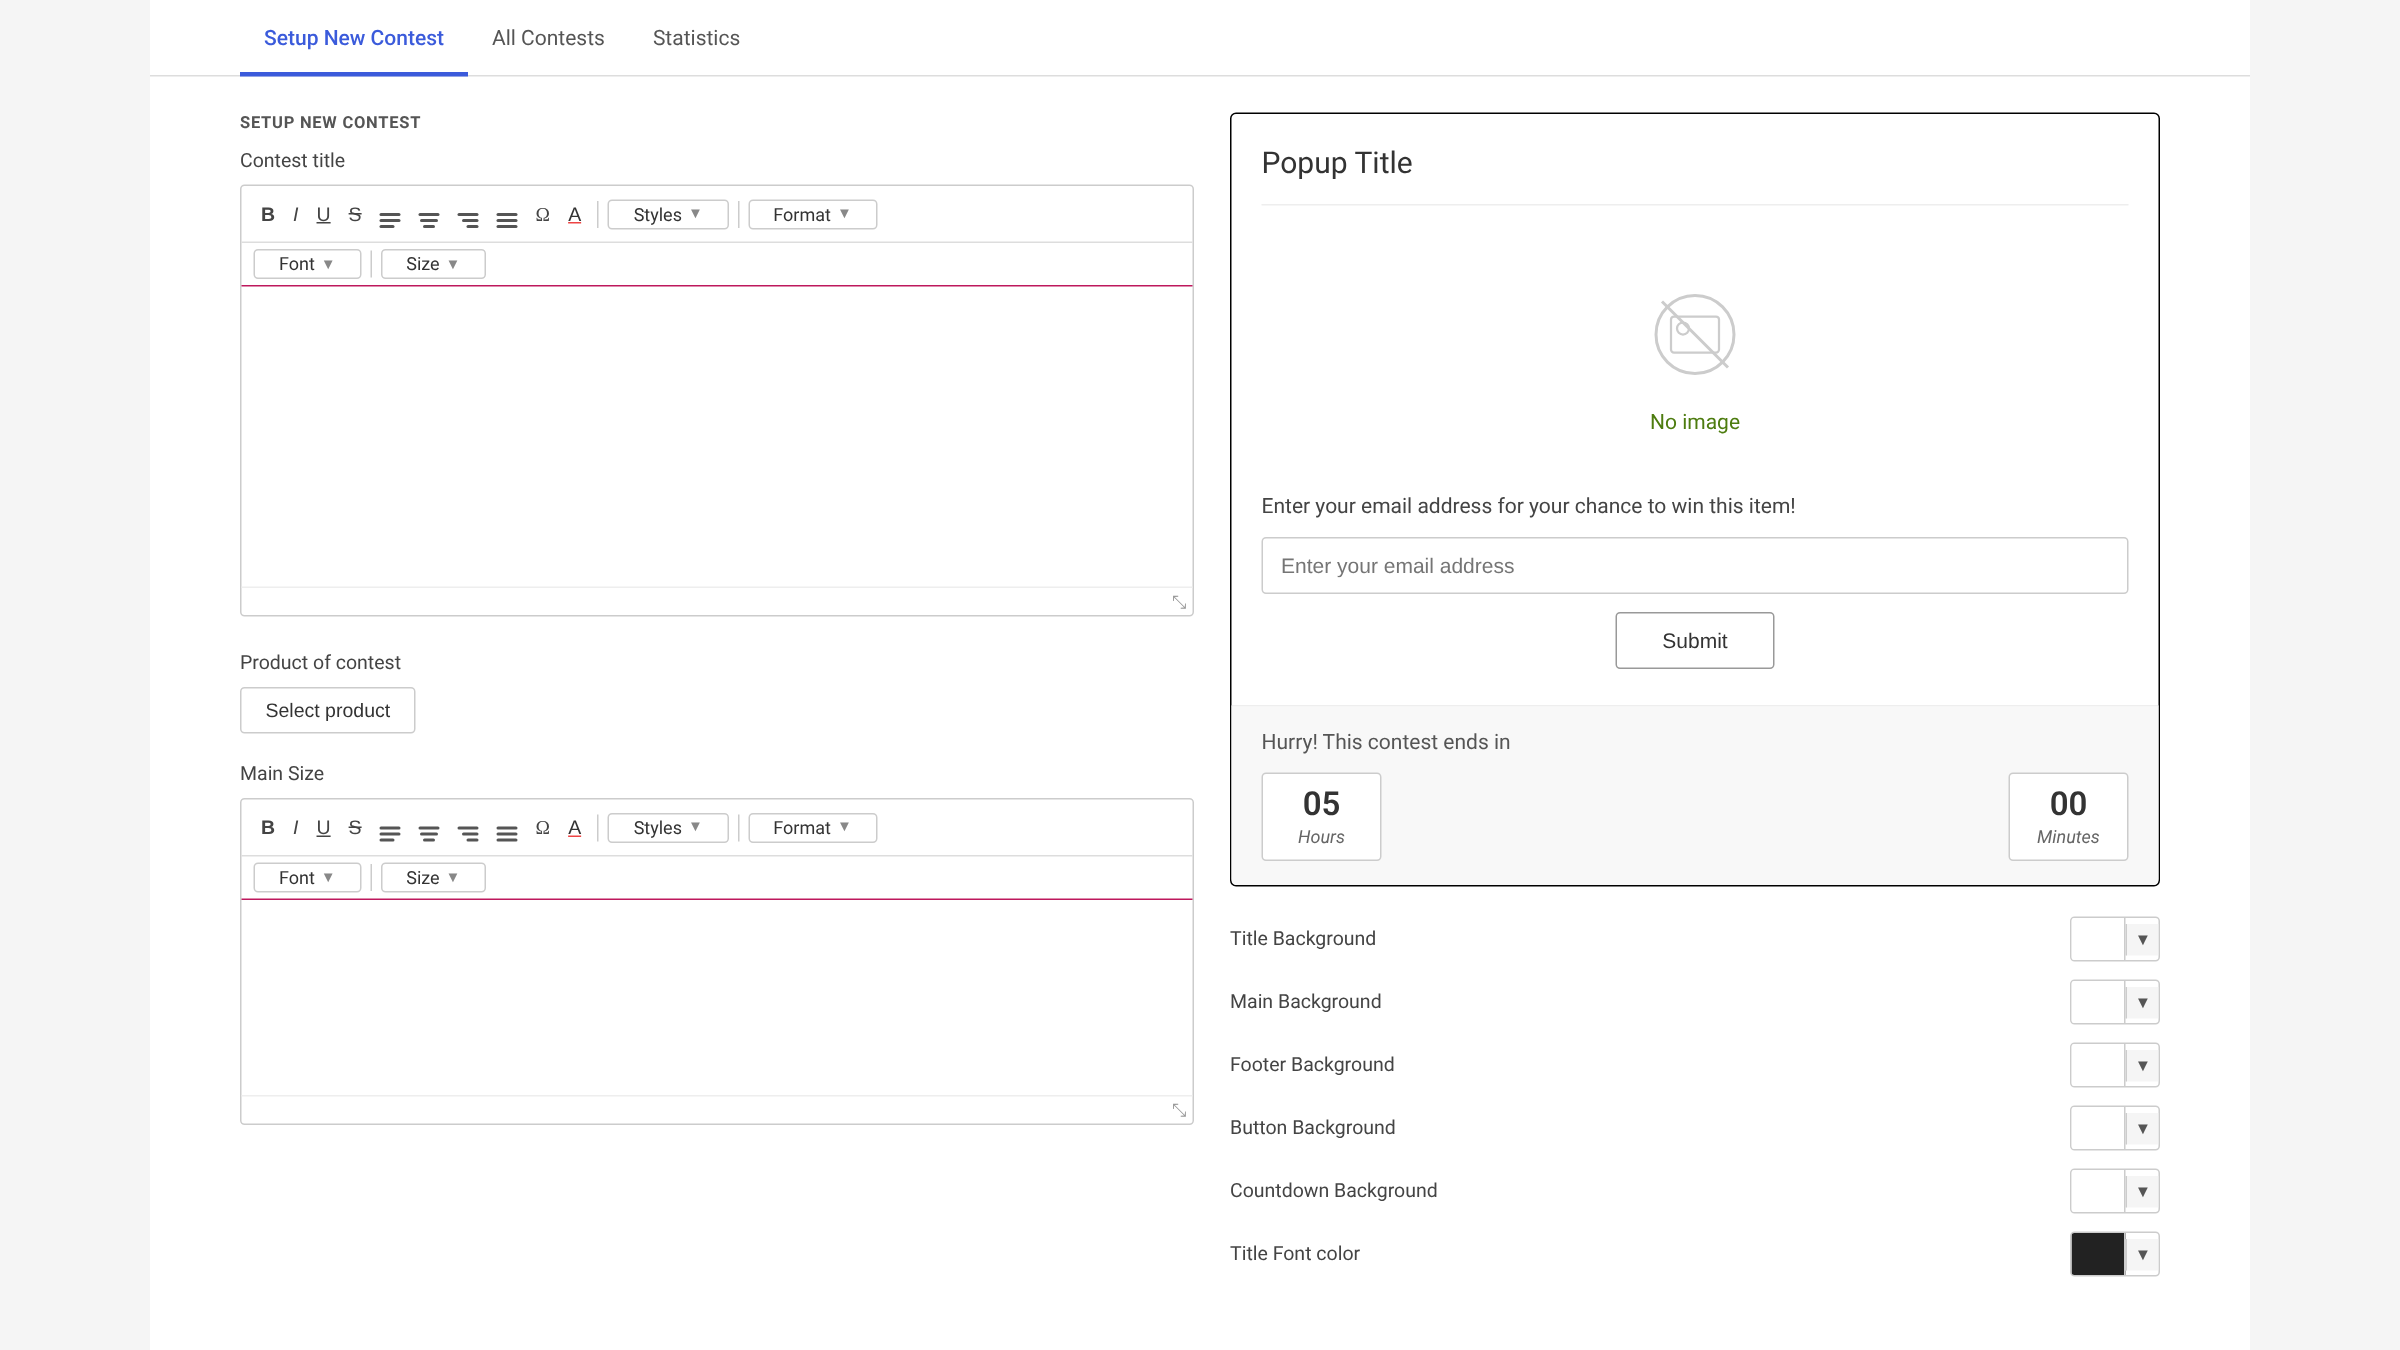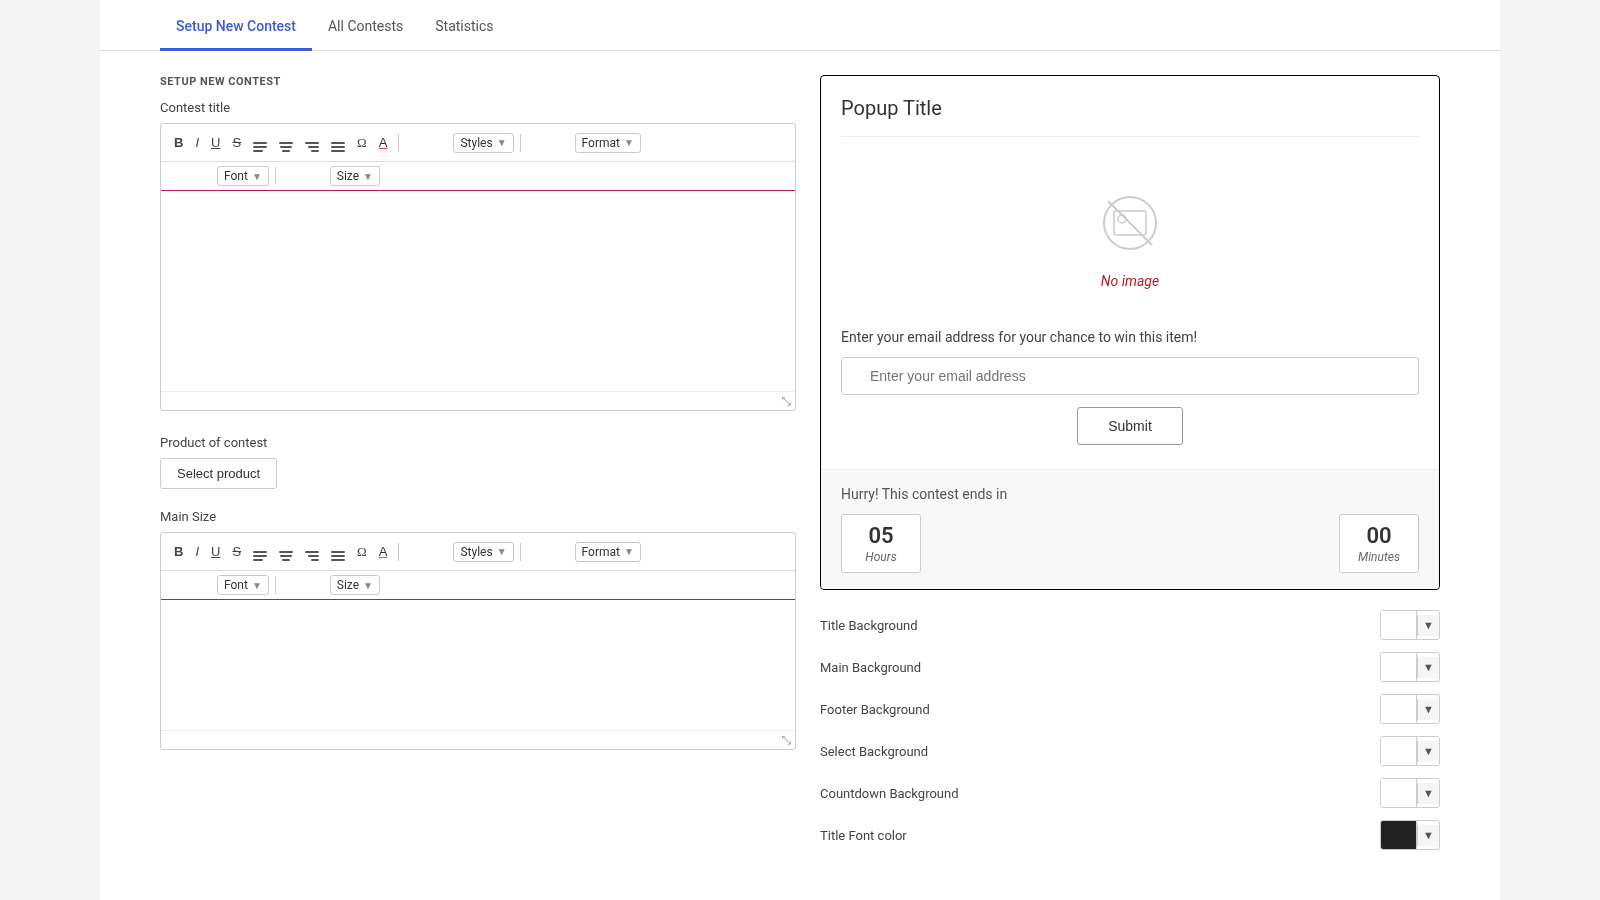--- a/index.html
+++ b/index.html
@@ -25,42 +25,42 @@
     
     .editor-container { border: 1px solid #ccc; border-radius: 3px; margin-bottom: 24px; background: #fff; }
     .editor-toolbar { display: flex; align-items: center; padding: 6px 8px; border-bottom: 1px solid #ddd; flex-wrap: wrap; gap: 2px; }
     .editor-toolbar-row2 { display: flex; align-items: center; padding: 4px 8px; border-bottom: 1px solid #be185d; gap: 2px; }
     .toolbar-btn { background: none; border: none; cursor: pointer; padding: 3px 5px; font-size: 13px; color: #444; border-radius: 2px; line-height: 1; }
     .toolbar-btn.bold { font-weight: 700; }
     .toolbar-btn.italic { font-style: italic; }
     .toolbar-btn.underline { text-decoration: underline; }
     .toolbar-btn.strike { text-decoration: line-through; }
     .toolbar-sep { width: 1px; height: 18px; background: #ccc; margin: 0 4px; }
-    .toolbar-dropdown { display: flex; align-items: center; border: 1px solid #ccc; border-radius: 3px; padding: 2px 6px; font-size: 12px; cursor: pointer; background: #fff; gap: 4px; margin-left: 48px; }
+    .toolbar-dropdown { display: flex; align-items: center; border: 1px solid #ccc; border-radius: 3px; padding: 2px 16px; font-size: 12px; cursor: pointer; background: #fff; gap: 4px; }
     .toolbar-dropdown .chevron { font-size: 10px; color: #888; }
 
     .editor-body { min-height: 200px; padding: 10px; font-size: 14px; outline: none; }
     .editor-resize-handle { display: flex; justify-content: flex-end; padding: 2px 4px; border-top: 1px solid #eee; }
     .resize-icon { color: #999; font-size: 12px; }
 
     
     .select-product-btn { border: 1px solid #ccc; background: #fff; padding: 7px 16px; border-radius: 3px; cursor: pointer; font-size: 13px; color: #333; margin-bottom: 20px; }
 
     
     .right-panel { flex: 1; max-width: 620px; }
     .preview-box { border: 1px solid #000000; border-radius: 4px; background: #fff; padding: 20px; }
 
     .popup-title { font-size: 20px; color: #333; margin-bottom: 16px; padding-bottom: 16px; border-bottom: 1px solid #eee; }
 
     .no-image-area { display: flex; flex-direction: column; align-items: center; justify-content: center; padding: 40px 0; color: #bbb; }
     .no-image-icon { font-size: 50px; color: #ccc; margin-bottom: 8px; }
-    .no-image-text { font-size: 14px; color: #b91c1c; font-style: italic; }
+    .no-image-text { font-size: 14px; color: #4d7c0f; }
 
     .email-prompt { font-size: 14px; color: #444; margin-bottom: 12px; }
-    .email-input { width: 100%; border: 1px solid #ccc; border-radius: 3px; padding: 10px 28px; font-size: 14px; color: #999; margin-bottom: 12px; outline: none; }
+    .email-input { width: 100%; border: 1px solid #ccc; border-radius: 3px; padding: 10px 12px; font-size: 14px; color: #999; margin-bottom: 12px; outline: none; }
     .submit-btn { display: block; margin: 0 auto 24px; border: 1px solid #999; background: #fff; padding: 10px 30px; border-radius: 3px; cursor: pointer; font-size: 14px; color: #333; }
 
     .countdown-bar { background: #f8f8f8; border-top: 1px solid #eee; padding: 16px 20px; margin: 0 -20px -20px; border-radius: 0 0 4px 4px; }
     .countdown-label { font-size: 14px; color: #555; margin-bottom: 12px; }
     .countdown-timers { display: flex; justify-content: space-between; gap: 8px; }
     .timer-box { border: 1px solid #ccc; border-radius: 3px; padding: 8px 16px; text-align: center; min-width: 80px; background: #fff; }
     .timer-value { font-size: 22px; font-weight: 600; color: #333; }
     .timer-unit { font-size: 12px; color: #666; margin-top: 2px; font-style: italic; }
 
     
@@ -281,21 +281,21 @@
         </div>
 
         <div class="color-row">
           <span class="color-label">Footer Background</span>
           <div class="color-picker">
             <div class="color-swatch"></div>
             <div class="color-picker-arrow">▼</div>
           </div>
         </div>
         <div class="color-row">
-          <span class="color-label">Select Background</span>
+          <span class="color-label">Button Background</span>
           <div class="color-picker">
             <div class="color-swatch"></div>
             <div class="color-picker-arrow">▼</div>
           </div>
         </div>
 
         <div class="color-row">
           <span class="color-label">Countdown Background</span>
           <div class="color-picker">
             <div class="color-swatch"></div>

